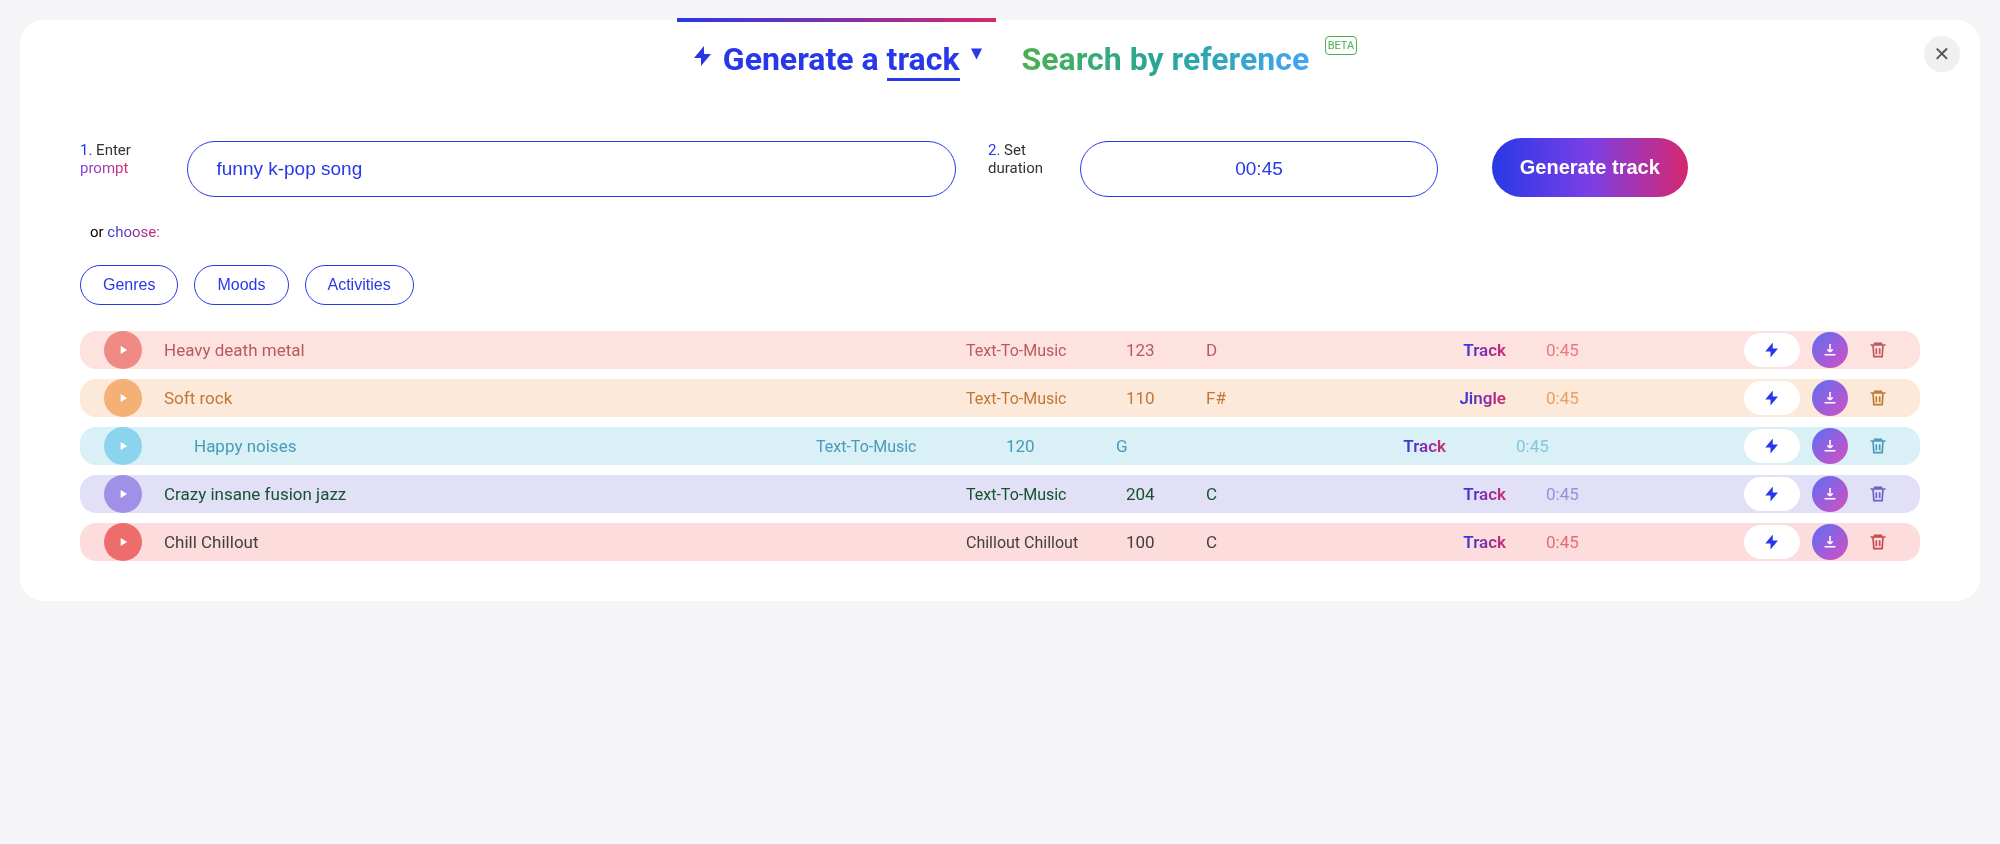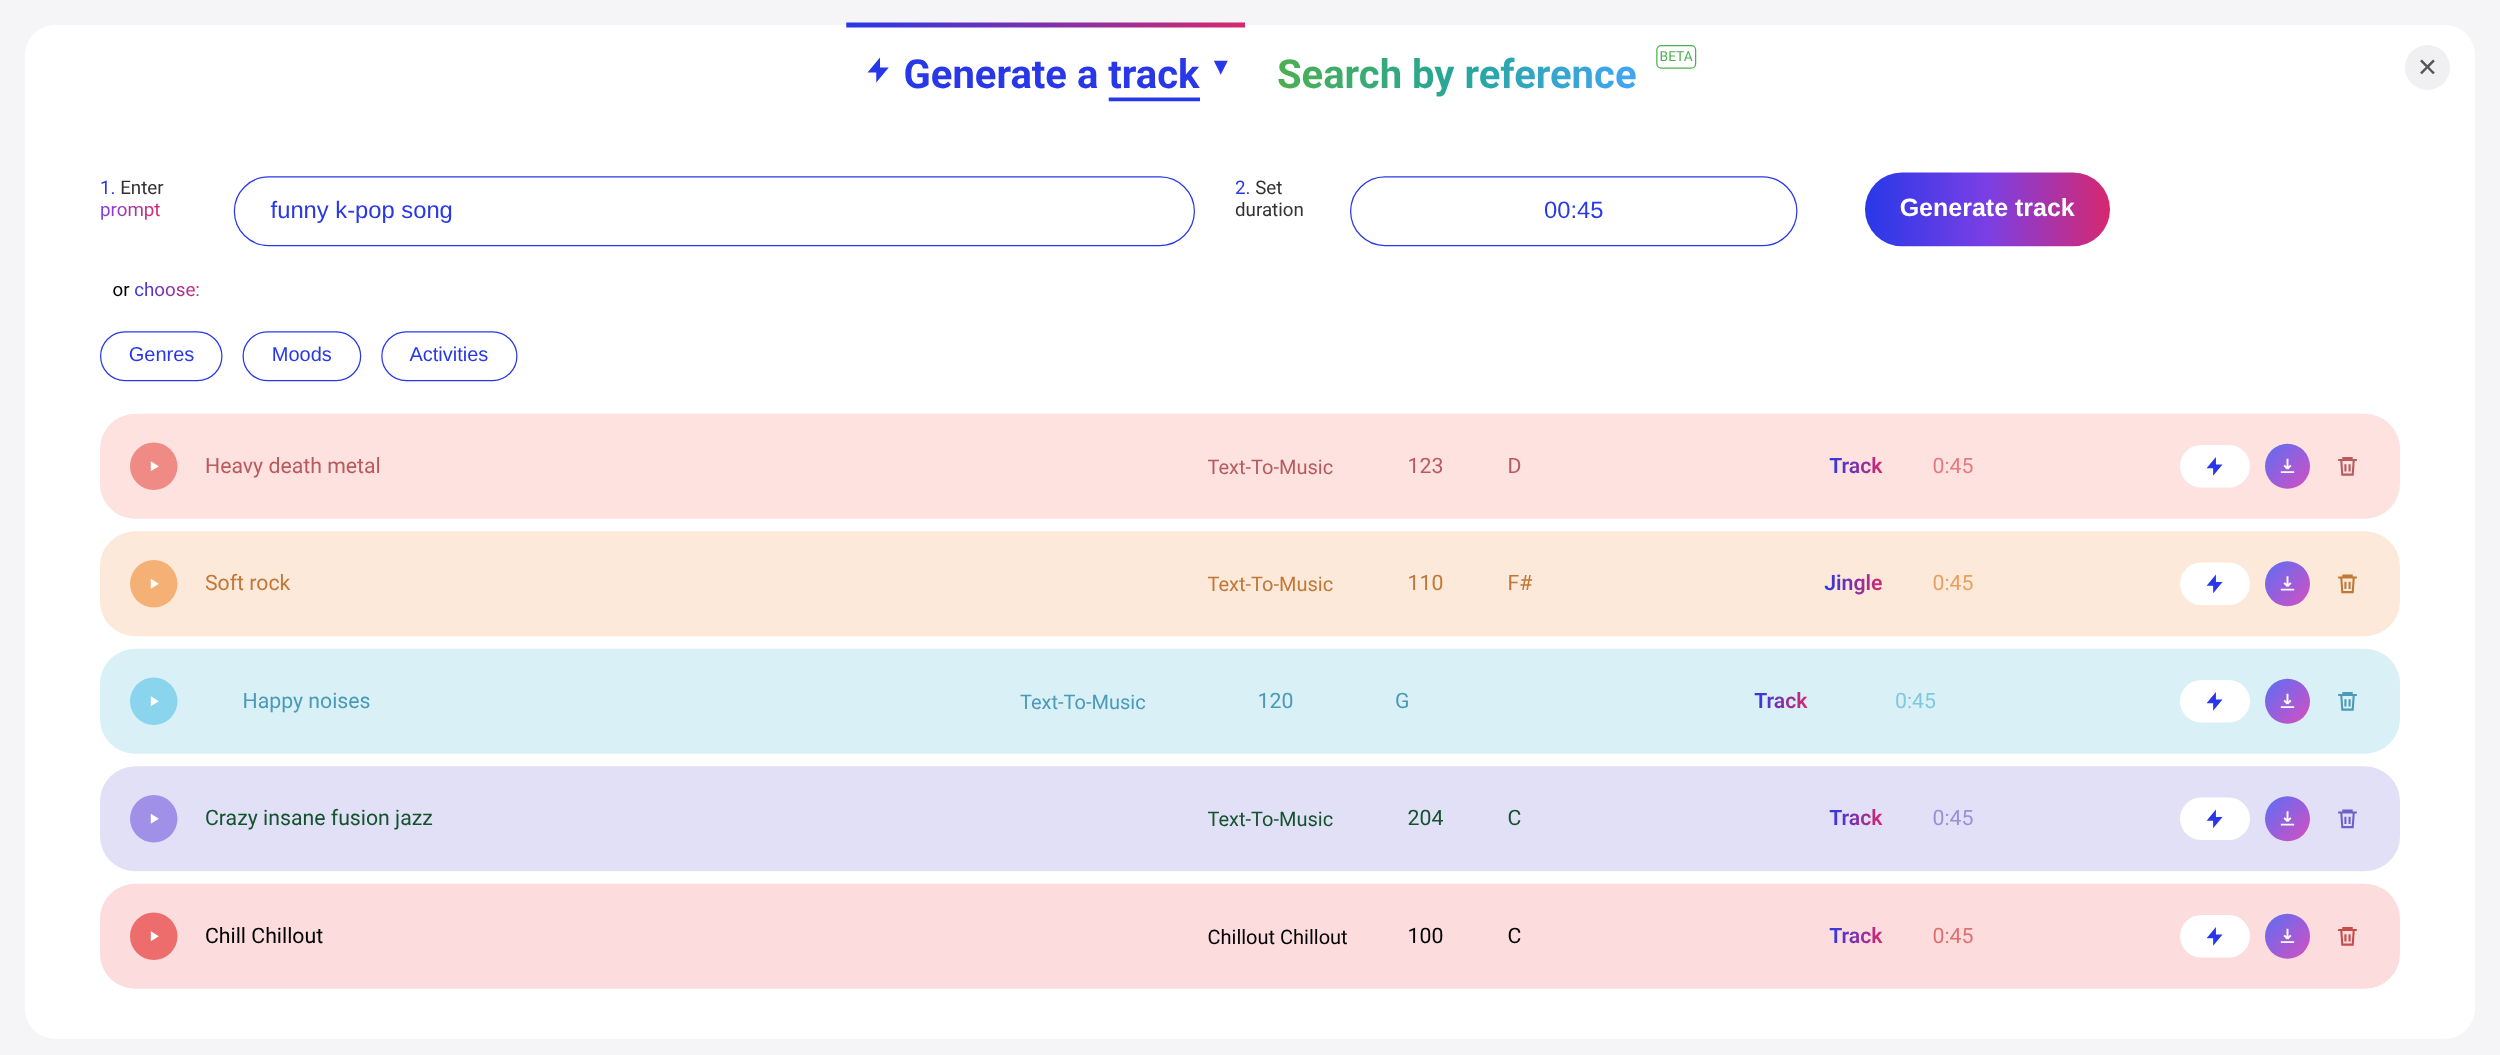--- a/index.html
+++ b/index.html
@@ -142,22 +142,22 @@
   padding: 10px 22px;
   font-size: 16px;
   background: white;
   cursor: pointer;
 }
 .tracks { margin-top: 26px; display: flex; flex-direction: column; gap: 10px; }
 .track {
   display: grid;
   grid-template-columns: 60px 1fr 160px 80px 80px 260px 120px 230px;
   align-items: center;
-  padding: 23px 24px;
-  border-radius: 28px;
+  padding: 0 24px;
+  border-radius: 16px;
   font-size: 17px;
 }
 .track-0 { background: #fde2e0; }
 .track-1 { background: #fce9d9; }
 .track-2 { background: #d9f0f7; gap: 30px; }
 .track-3 { background: #e2e0f7; }
 .track-4 { background: #fcdcdc; }
 .play-btn {
   width: 38px; height: 38px;
   border-radius: 50%;
@@ -170,21 +170,21 @@
 .play-0 { background: #f08a84; }
 .play-1 { background: #f5b076; }
 .play-2 { background: #8ad4ee; }
 .play-3 { background: #a090e8; }
 .play-4 { background: #ed6d6d; }
 .play-btn svg { fill: white; }
 .t0 { color: #b85a5e; }
 .t1 { color: #c07838; }
 .t2 { color: #4a9ab8; }
 .t3 { color: #14532d; }
-.t4 { color: #000000; }
+.t4 { color: #404040; }
 .d0 { color: #e87a7f; }
 .d1 { color: #e8a060; }
 .d2 { color: #80c8e0; }
 .d3 { color: #9890d8; }
 .d4 { color: #e07070; }
 .kind .grad {
   background: linear-gradient(90deg, #2838e8, #d6286f);
   background-clip: text;
   -webkit-background-clip: text;
   color: transparent;

